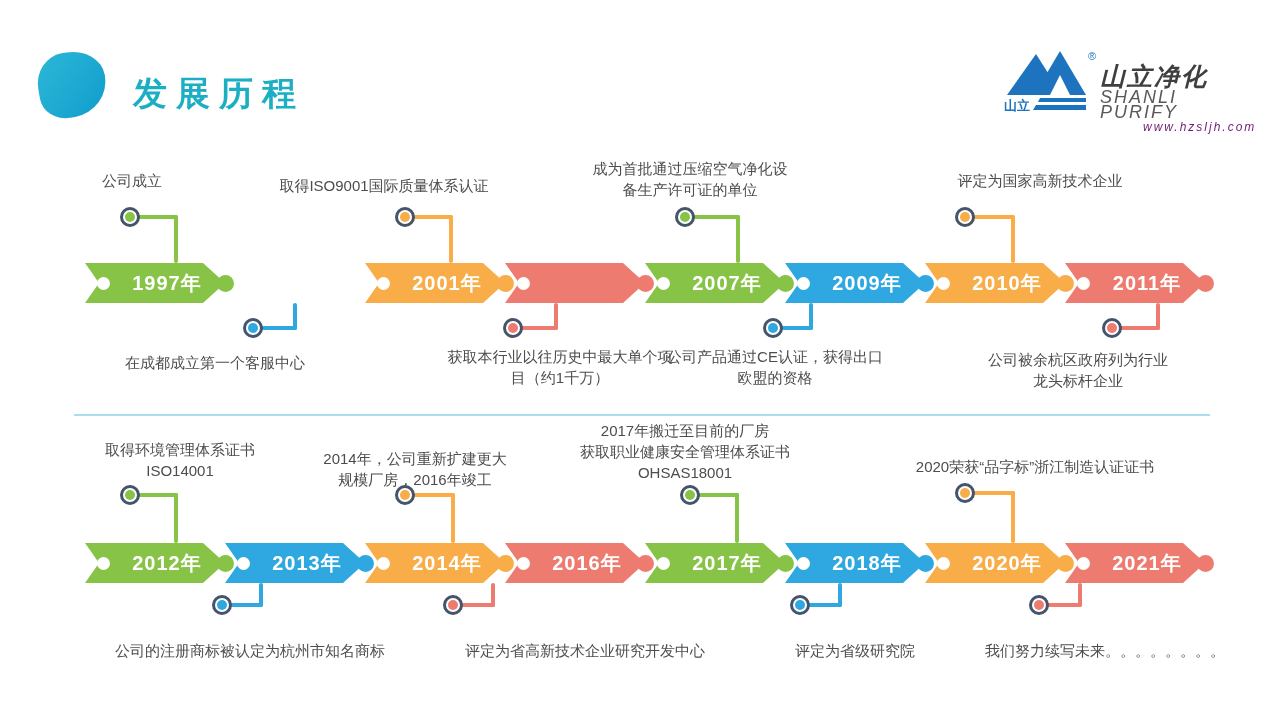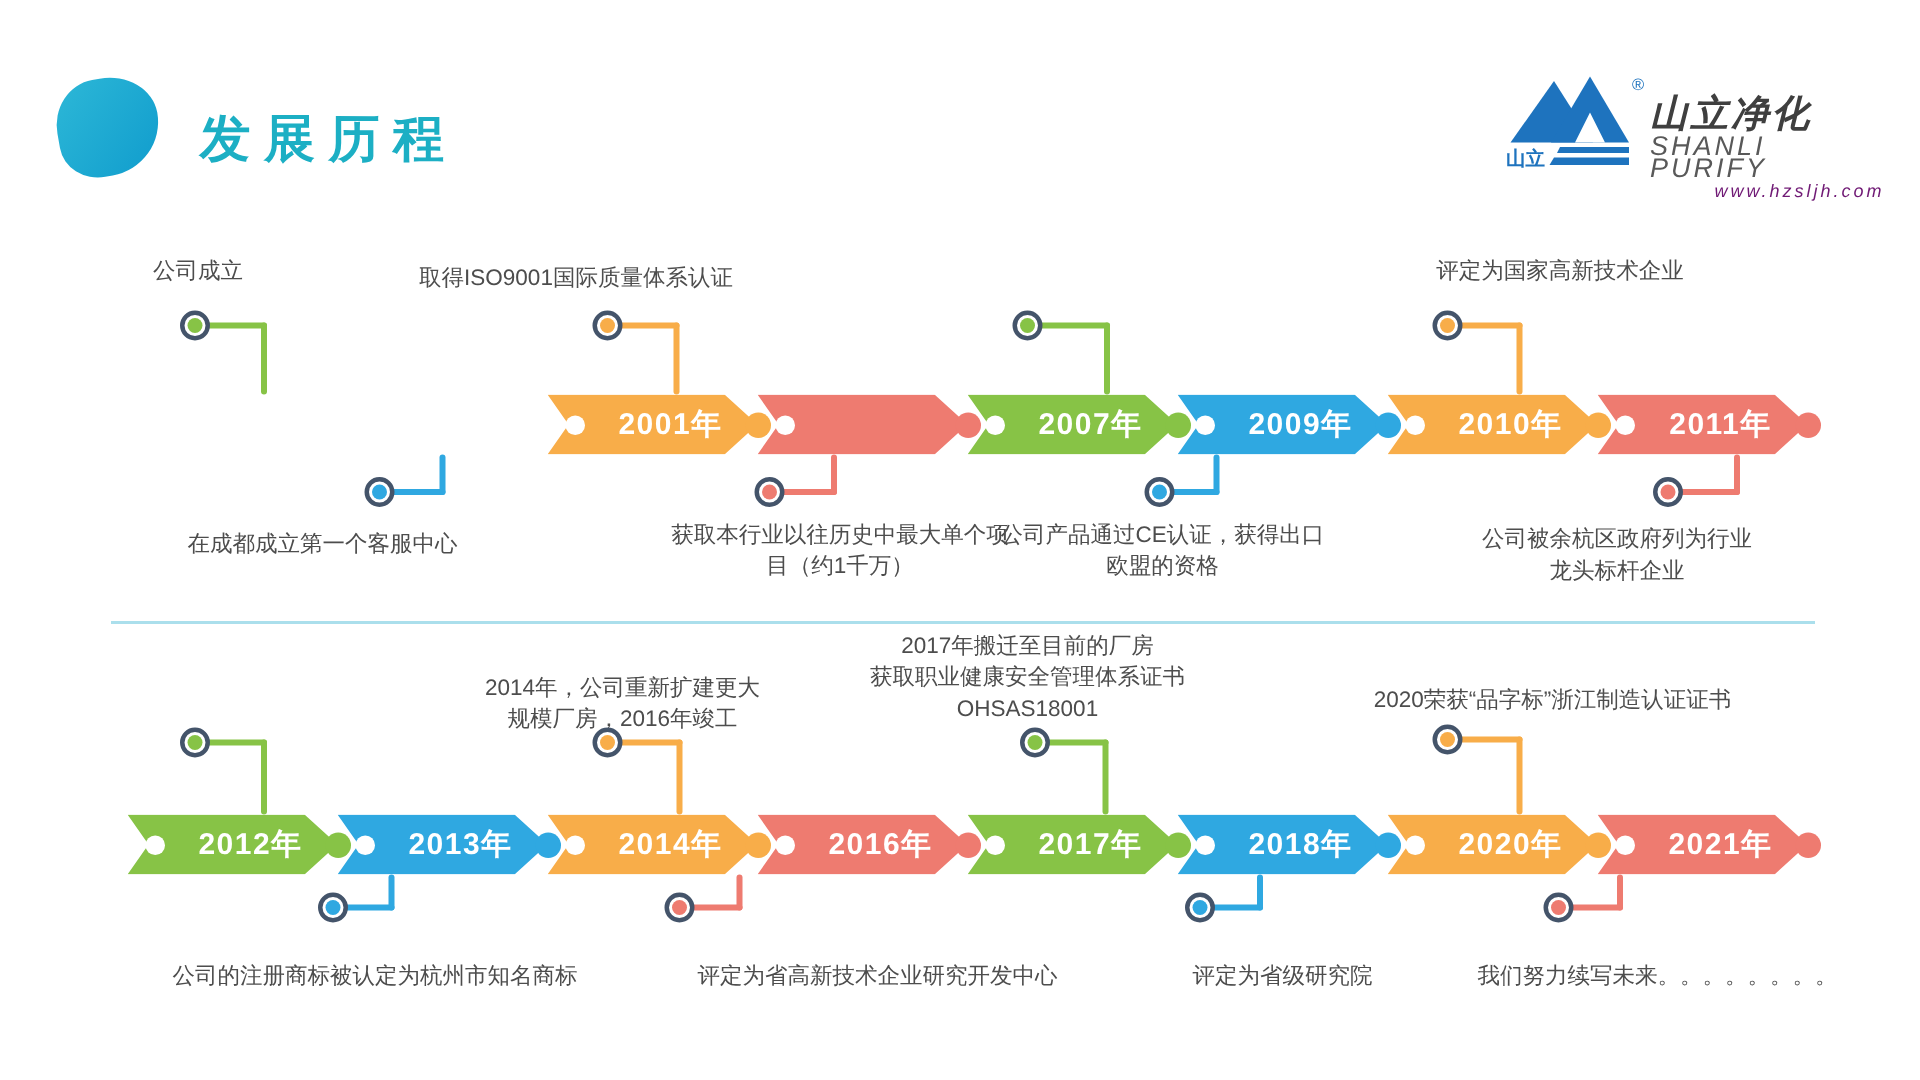--- a/index.html
+++ b/index.html
@@ -68,20 +68,26 @@
     <text x="86" y="12" font-size="11" fill="#1e73be">®</text>
   </svg>
   <div class="logo-text">
     <div class="logo-cn">山立净化</div>
     <div class="logo-en">SHANLI PURIFY</div>
     <div class="logo-url">www.hzsljh.com</div>
   </div>
 
   <div class="divider"></div>
 
+  <div class="arrow c-green" style="left:85px;top:263px">
+    <div class="body"></div>
+      <div class="knob"></div>
+      <div class="dot"></div>
+    <div class="yr">1997年</div>
+  </div>
   <div class="arrow c-orange" style="left:365px;top:263px">
     <div class="body"></div>
       <div class="knob"></div>
       <div class="dot"></div>
     <div class="yr">2001年</div>
   </div>
   <div class="arrow c-red" style="left:505px;top:263px">
     <div class="body"></div>
       <div class="knob"></div>
       <div class="dot"></div>
@@ -237,29 +243,33 @@
       <span class="v" style="left:838px;top:583px;height:24px"></span>
   </div>
   <div class="elbow c-red">
     <span class="marker" style="left:1029px;top:595px"></span>
     <span class="h" style="left:1039px;top:603px;width:43px"></span>
       <span class="v" style="left:1078px;top:583px;height:24px"></span>
   </div>
 
   <div class="ann" style="left:52px;top:170px;width:160px">公司成立</div>
   <div class="ann" style="left:244px;top:175px;width:280px">取得ISO9001国际质量体系认证</div>
+  <div class="ann" style="left:550px;top:158px;width:280px">成为首批通过压缩空气净化设
+备生产许可证的单位</div>
   <div class="ann" style="left:900px;top:170px;width:280px">评定为国家高新技术企业</div>
   <div class="ann" style="left:75px;top:352px;width:280px">在成都成立第一个客服中心</div>
   <div class="ann" style="left:410px;top:346px;width:300px">获取本行业以往历史中最大单个项
 目（约1千万）</div>
   <div class="ann" style="left:625px;top:346px;width:300px">公司产品通过CE认证，获得出口
 欧盟的资格</div>
   <div class="ann" style="left:938px;top:349px;width:280px">公司被余杭区政府列为行业
 龙头标杆企业</div>
 
+  <div class="ann" style="left:40px;top:439px;width:280px">取得环境管理体系证书
+ISO14001</div>
   <div class="ann" style="left:275px;top:448px;width:280px">2014年，公司重新扩建更大
 规模厂房，2016年竣工</div>
   <div class="ann" style="left:525px;top:420px;width:320px">2017年搬迁至目前的厂房
 获取职业健康安全管理体系证书
 OHSAS18001</div>
   <div class="ann" style="left:870px;top:456px;width:330px">2020荣获“品字标”浙江制造认证证书</div>
   <div class="ann" style="left:70px;top:640px;width:360px">公司的注册商标被认定为杭州市知名商标</div>
   <div class="ann" style="left:765px;top:640px;width:180px">评定为省级研究院</div>
   <div class="ann" style="left:425px;top:640px;width:320px">评定为省高新技术企业研究开发中心</div>
   <div class="ann" style="left:950px;top:640px;width:310px">我们努力续写未来。。。。。。。。</div>

